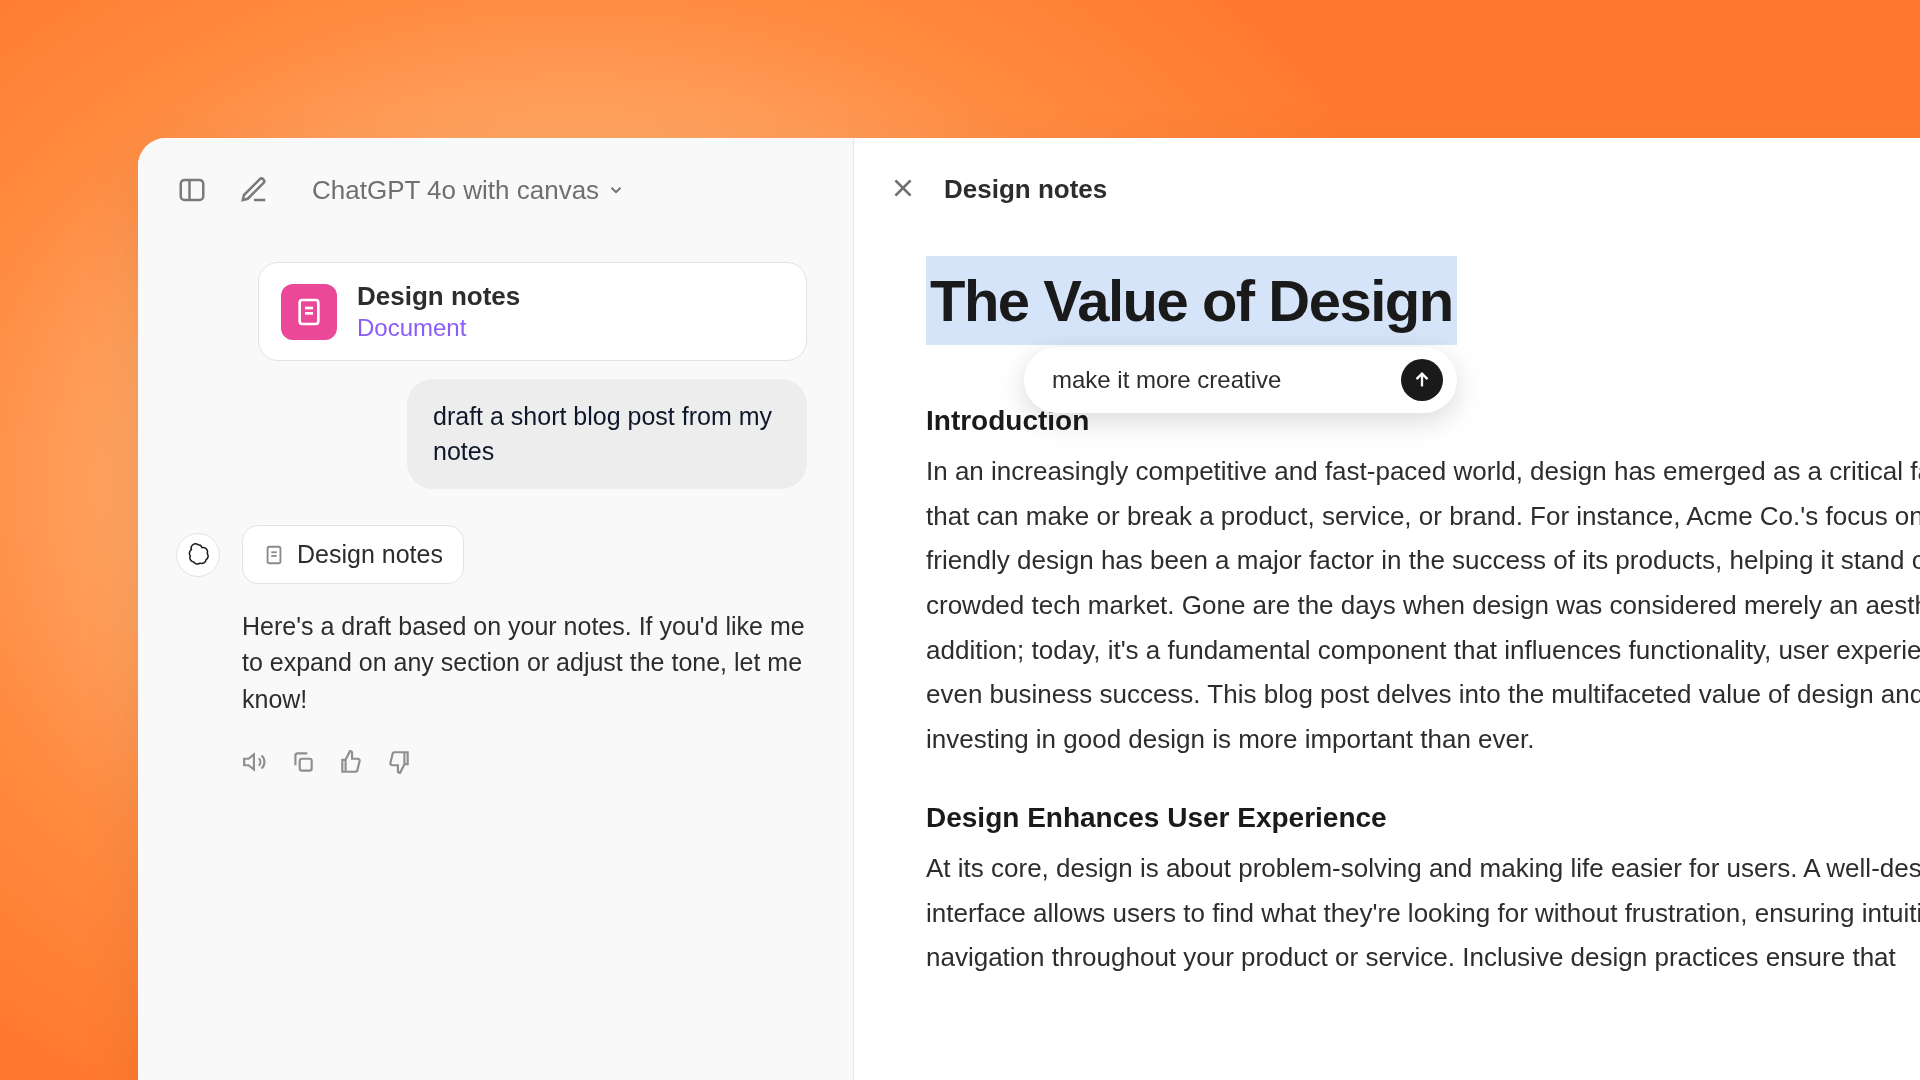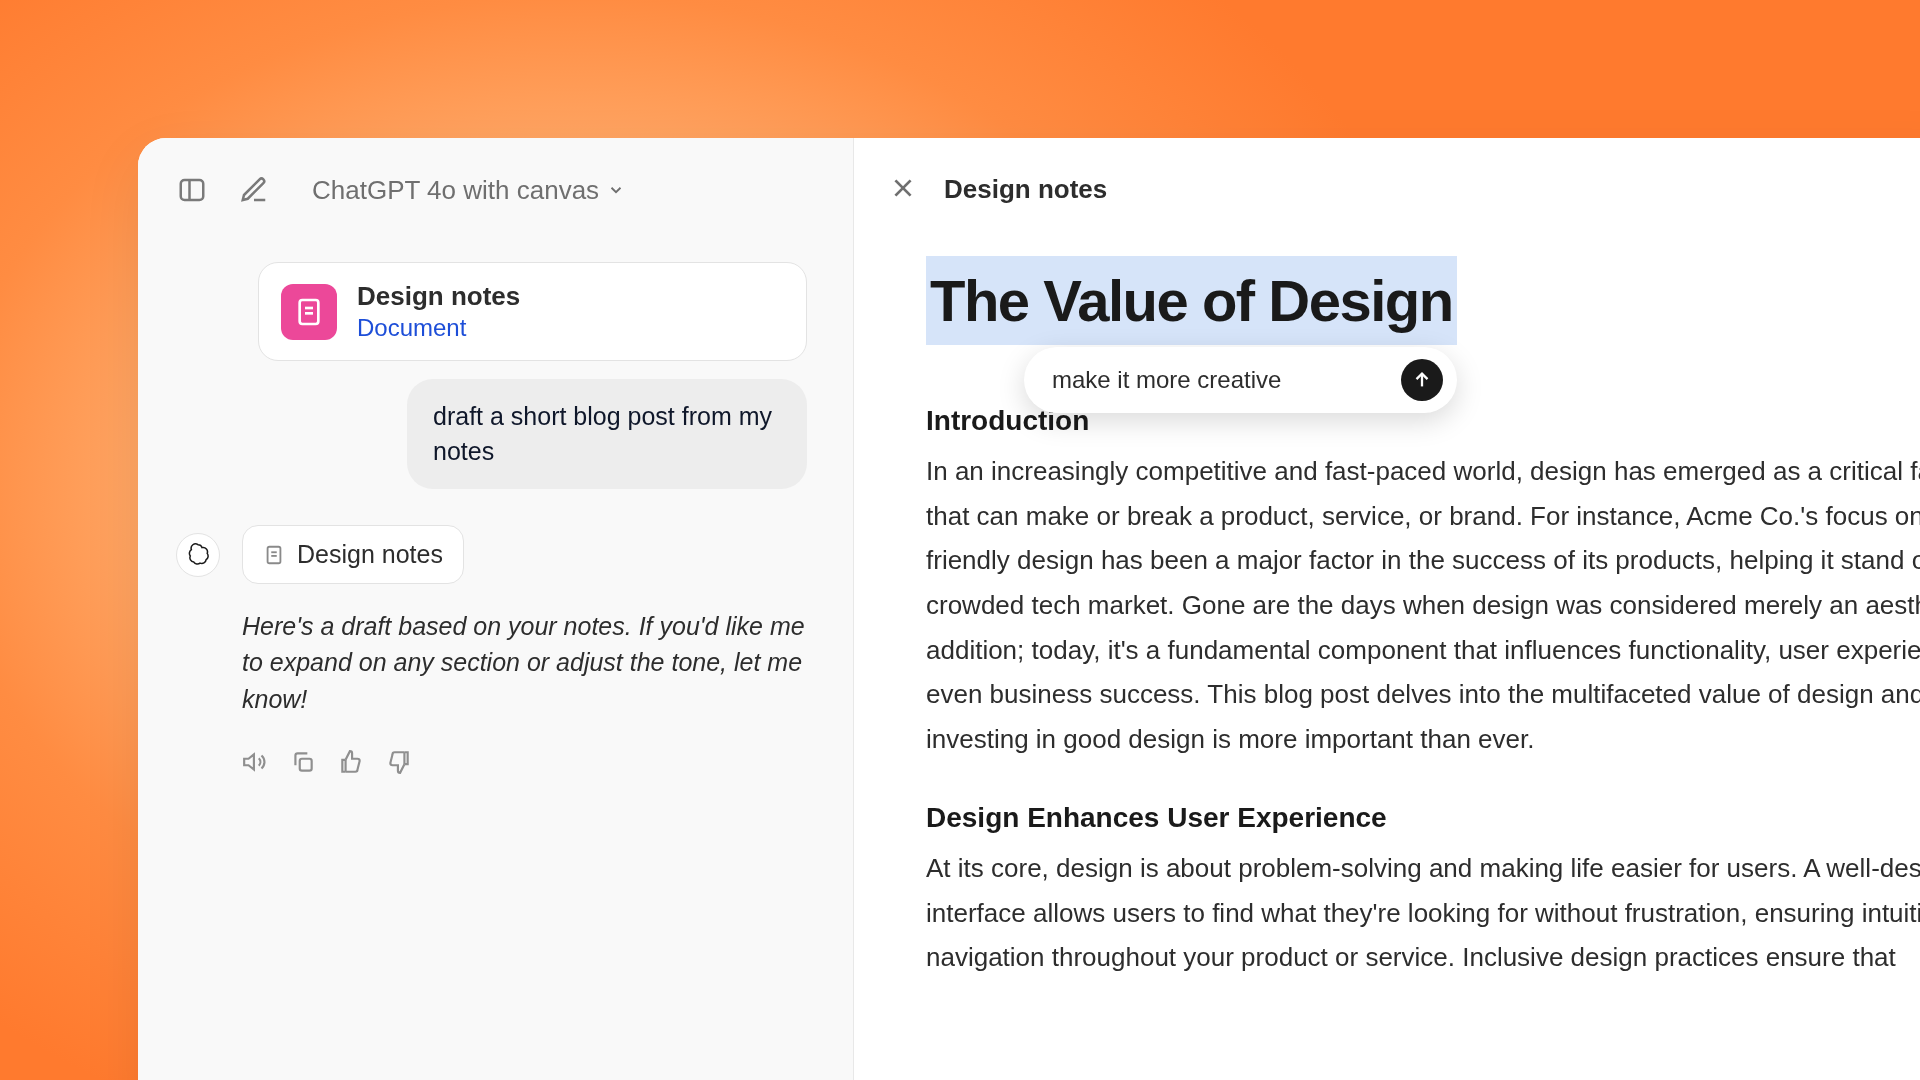--- a/index.html
+++ b/index.html
@@ -43,39 +43,39 @@
     padding: 18px 22px; display: flex; align-items: center; gap: 20px;
     background: #fff; margin-bottom: 18px; width: 100%;
   }
   .attach-icon {
     width: 56px; height: 56px; border-radius: 12px;
     background: #ec4899; display: flex; align-items: center; justify-content: center;
     flex-shrink: 0;
   }
   .attach-icon svg { color: #fff; }
   .attach-title { font-size: 26px; font-weight: 600; color: #2d2d2d; }
-  .attach-sub { font-size: 24px; color: #1d4ed8; margin-top: 2px; }
+  .attach-sub { font-size: 24px; color: #8b5cf6; margin-top: 2px; }
   .user-bubble {
     margin-left: auto; background: #ededed; border-radius: 26px;
     padding: 20px 26px; font-size: 25px; color: #0f172a;
     max-width: 400px; line-height: 1.4; margin-bottom: 36px;
   }
   .assistant-row { display: flex; gap: 22px; align-items: flex-start; margin-left: -82px; }
   .avatar {
     width: 44px; height: 44px; border-radius: 50%; border: 1px solid #e3e3e3;
     display: flex; align-items: center; justify-content: center; background: #fff; flex-shrink: 0; margin-top: 8px;
   }
   .doc-pill {
     display: inline-flex; align-items: center; gap: 12px;
     border: 1px solid #e3e3e3; border-radius: 16px; padding: 14px 20px;
     background: #fff; cursor: pointer;
   }
   .doc-pill-icon { color: #8a8a8a; }
   .doc-pill-label { font-size: 25px; color: #2d2d2d; font-weight: 500; }
-  .assistant-text { font-size: 25px; color: #2d2d2d; line-height: 1.45; margin-top: 24px; font-style: italic; }
+  .assistant-text { font-size: 25px; color: #2d2d2d; line-height: 1.45; margin-top: 24px; }
   .actions { display: flex; gap: 22px; margin-top: 32px; }
   .actions .act { color: #8f8f8f; cursor: pointer; }
   .right { flex: 1; height: 100%; background: #fff; padding: 36px 0 0 0; overflow: hidden; }
   .right-top { display: flex; align-items: center; gap: 28px; padding-left: 36px; margin-bottom: 64px; }
   .close-btn { color: #6f6f6f; cursor: pointer; }
   .right-title { font-size: 26px; font-weight: 600; color: #2d2d2d; }
   .doc-body { padding-left: 72px; position: relative; }
   .doc-h1 {
     font-size: 58px; font-weight: 800; color: #1a1a1a; letter-spacing: -1.5px;
     display: inline; background: #d6e4f9; padding: 12px 4px;

